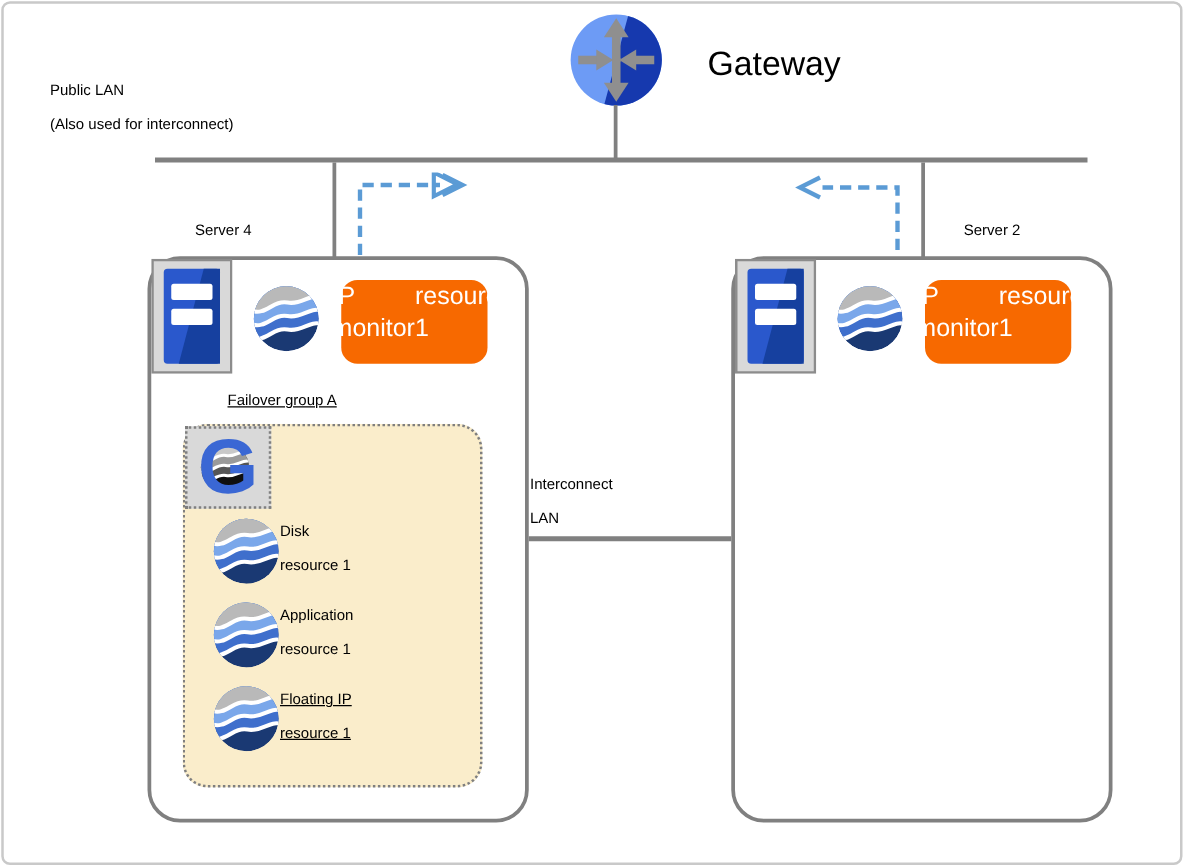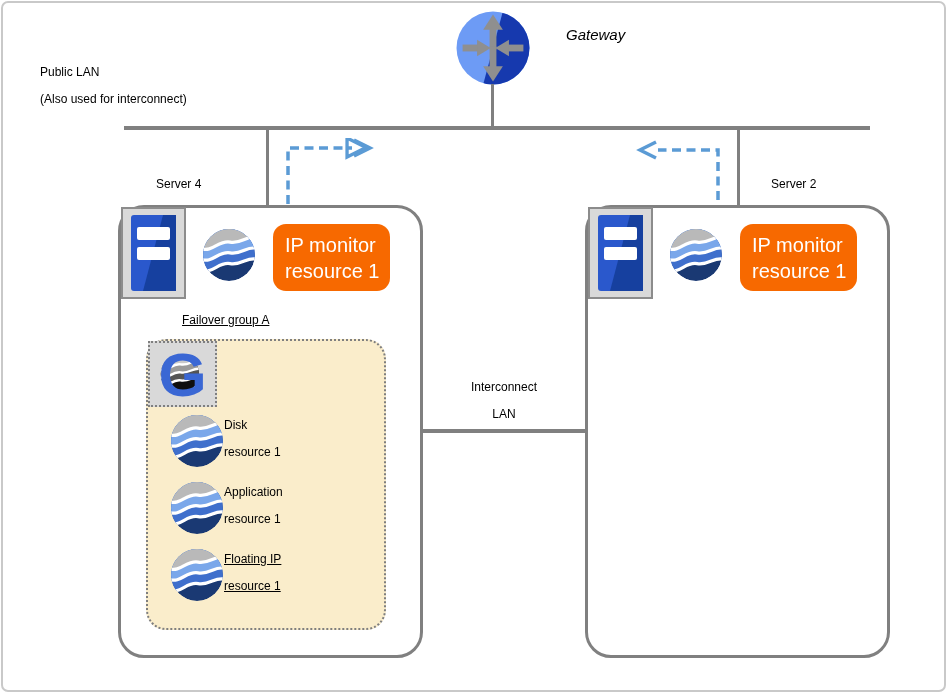--- a/index.html
+++ b/index.html
@@ -5,21 +5,21 @@
   * { margin:0; padding:0; box-sizing:border-box; }
   html,body { background:#ffffff; }
   body { font-family:"Liberation Sans", sans-serif; color:#000; }
   #canvas { position:relative; width:948px; height:694px; background:#fff; overflow:hidden; }
   .abs { position:absolute; }
   .txt { font-size:12px; line-height:27px; white-space:nowrap; }
   .gray-line { background:#808080; }
   .frame { left:1px; top:1px; width:945px; height:691px; border:2px solid #C9C9C9; border-radius:7px; }
   .server-box { width:305px; height:453px; background:#fff; border:3px solid #808080; border-radius:26px; }
   .badge { width:117px; height:67px; background:#F76900; border-radius:13px; color:#fff;
-           display:flex; flex-direction:column; justify-content:center; padding-left:12px;
+           display:flex; justify-content:center; padding-left:12px;
            font-size:20px; line-height:26px; }
   .group-box { left:146px; top:339px; width:240px; height:291px; background:#FAEDCB;
                border:2px dotted #7F7F7F; border-radius:20px; }
   .gicon-box { left:148px; top:341px; width:69px; height:66px; background:#D9D9D9;
                border:2px dotted #7F7F7F; }
   .res-row { left:170px; display:flex; align-items:flex-start; }
   .res-text { margin-top:-2px; }
   .wave54 { width:54px; height:54px; display:block; }
   svg { display:block; }
 </style>
@@ -87,21 +87,21 @@
   </defs>
 </svg>
 
 <div id="canvas">
 
   <div class="abs frame"></div>
 
   <svg class="abs" style="left:455px; top:10px;" width="76" height="76">
       <use href="#sym-gateway"></use>
     </svg>
-  <div class="abs txt" style="left:566px; top:21px; font-size:15px;font-style:italic;">Gateway</div>
+  <div class="abs txt" style="left:566px; top:38px; font-size:27px;">Gateway</div>
 
   <div class="abs" style="left:40px; top:59px;">
     <div class="txt">Public LAN</div>
     <div class="txt">(Also used for interconnect)</div>
   </div>
 
   <div class="abs gray-line" style="left:491px; top:84px; width:3px; height:43px;"></div>
   <div class="abs gray-line" style="left:124px; top:126px; width:746px; height:4px;"></div>
   <div class="abs gray-line" style="left:266px; top:130px; width:3px; height:77px;"></div>
   <div class="abs gray-line" style="left:737px; top:130px; width:3px; height:77px;"></div>
@@ -115,21 +115,21 @@
     <path d="M88,62 L88,12 L28,12" stroke="#5B9BD5" stroke-width="3.5" stroke-dasharray="9 5.5" fill="none"></path>
     <path d="M26,4 L10,12 L26,20" stroke="#5B9BD5" stroke-width="3.5" fill="none"></path>
   </svg>
 
   <div class="abs txt" style="left:156px; top:171px;">Server 4</div>
   <div class="abs txt" style="left:771px; top:171px;">Server 2</div>
 
   <div class="abs server-box" style="left:118px; top:205px;"></div>
   <div class="abs server-box" style="left:585px; top:205px;"></div>
 
-  <div class="abs" style="left:424px; top:374px; width:160px; text-align:center;">
+  <div class="abs" style="left:424px; top:374px; width:160px; text-align:left;">
     <div class="txt">Interconnect</div>
     <div class="txt">LAN</div>
   </div>
   <div class="abs gray-line" style="left:423px; top:429px; width:162px; height:4px;"></div>
 
   <svg class="abs" style="left:121px; top:207px;" width="65" height="92">
       <use href="#sym-server"></use>
     </svg>
   <svg class="abs wave54" style="left:202px; top:228px;">
       <use href="#sym-wave"></use>

